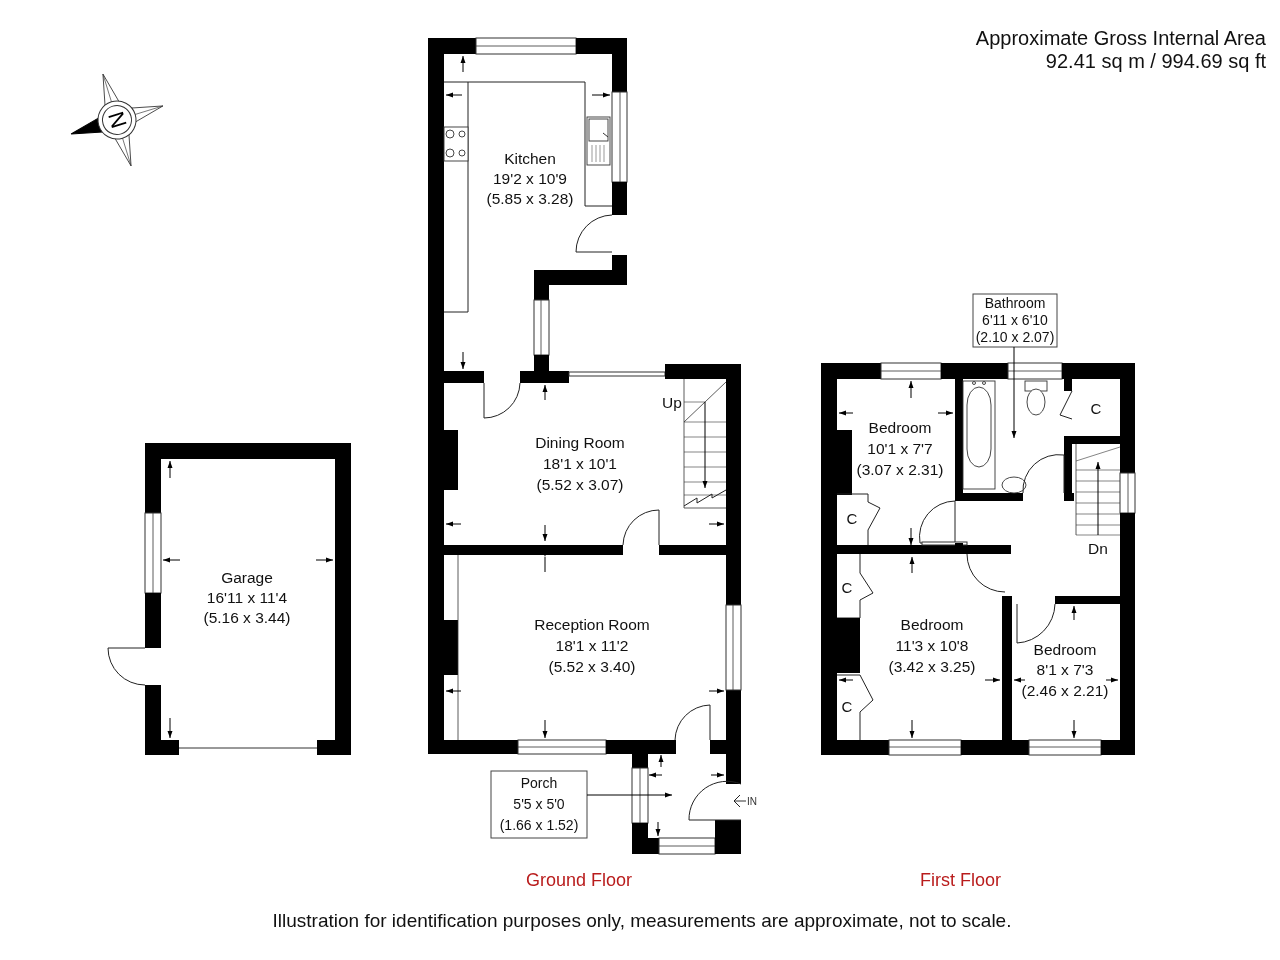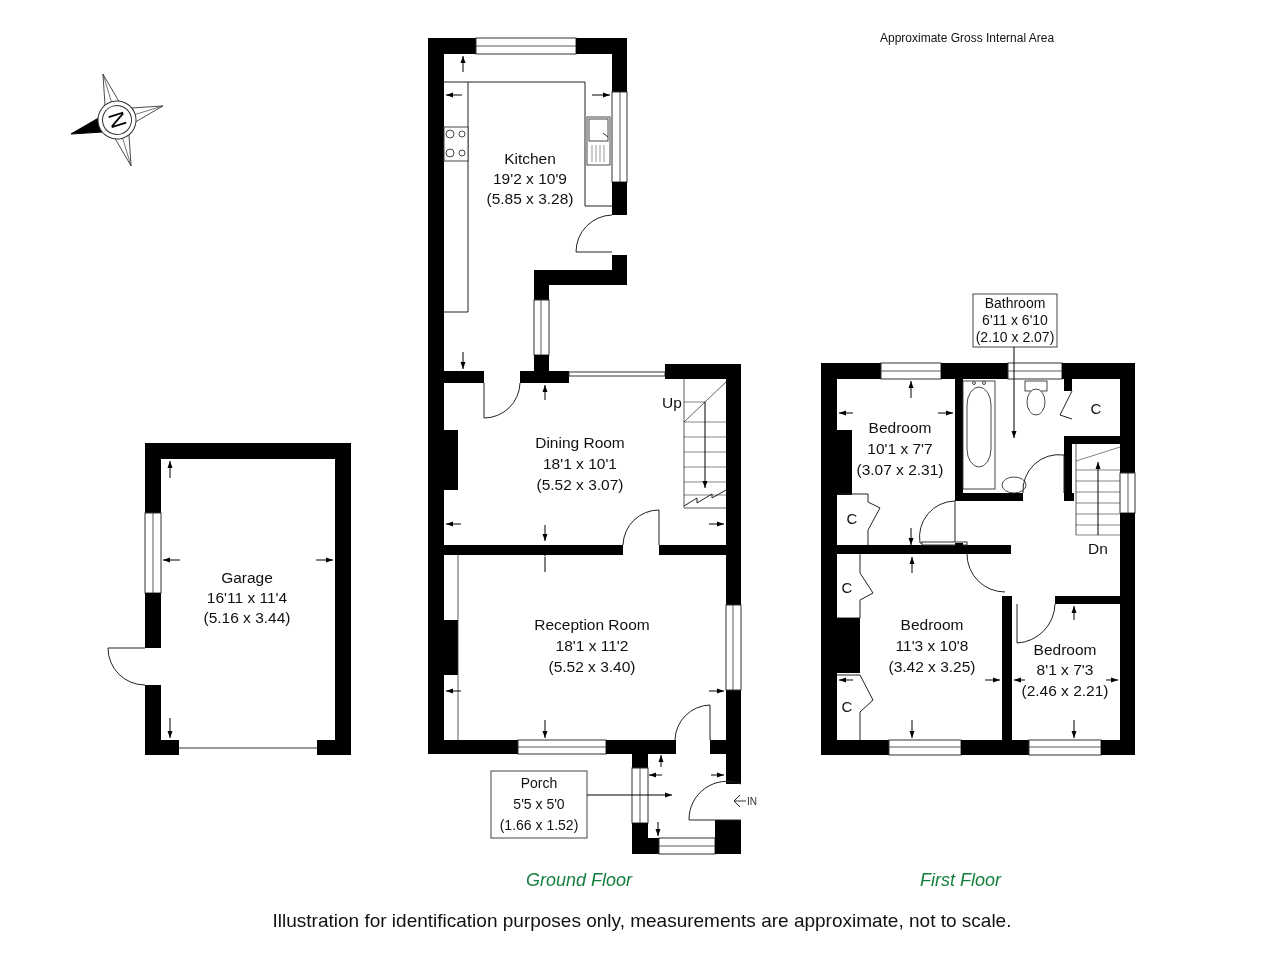--- a/index.html
+++ b/index.html
@@ -7,30 +7,31 @@
   #plan { position: absolute; left: 0; top: 0; width: 1280px; height: 960px; }
   .wall { fill: #000; }
   .thin { fill: none; stroke: #222; stroke-width: 1; }
   .win { fill: #fff; stroke: #333; stroke-width: 1; }
   .fix { fill: #fff; stroke: #333; stroke-width: 0.9; }
   .arrow { stroke: #000; stroke-width: 1; fill: none; }
   .ahead { fill: #000; }
   .lbl { font-family: "Liberation Sans", sans-serif; font-size: 15.5px; fill: #111; text-anchor: middle; }
   .lbl-sm { font-family: "Liberation Sans", sans-serif; font-size: 14px; fill: #111; text-anchor: middle; }
   .c-lbl { font-family: "Liberation Sans", sans-serif; font-size: 15px; fill: #111; text-anchor: middle; }
-  .area-text { position: absolute; left: 880px; top: 27px; width: 386px; text-align: left; font-size: 12px; line-height: 22.5px; color: #111; }
+  .area-text { position: absolute; left: 880px; top: 27px; width: 386px; text-align: right; font-size: 20px; line-height: 22.5px; color: #111; }
   .area-text div { white-space: nowrap; }
-  .floor-label { position: absolute; font-size: 18px; color: #15803d; white-space: nowrap; font-style: italic; }
+  .floor-label { position: absolute; font-size: 18px; color: #b91c1c; white-space: nowrap; }
   .disclaimer { position: absolute; left: 0; top: 910px; width: 1284px; text-align: center; font-size: 19px; color: #111; }
 </style>
 </head>
 <body>
 
 <div class="area-text">
   <div>Approximate Gross Internal Area</div>
+  <div>92.41 sq m / 994.69 sq ft</div>
 </div>
 
 <svg id="plan" viewBox="0 0 1280 960" xmlns="http://www.w3.org/2000/svg">
   <defs>
     <marker id="ah" markerWidth="8" markerHeight="8" refX="7" refY="4" orient="auto" markerUnits="userSpaceOnUse">
       <path d="M0,1.5 L7,4 L0,6.5 Z" class="ahead"></path>
     </marker>
   </defs>
 
   <g transform="translate(117,120) rotate(-107)">

